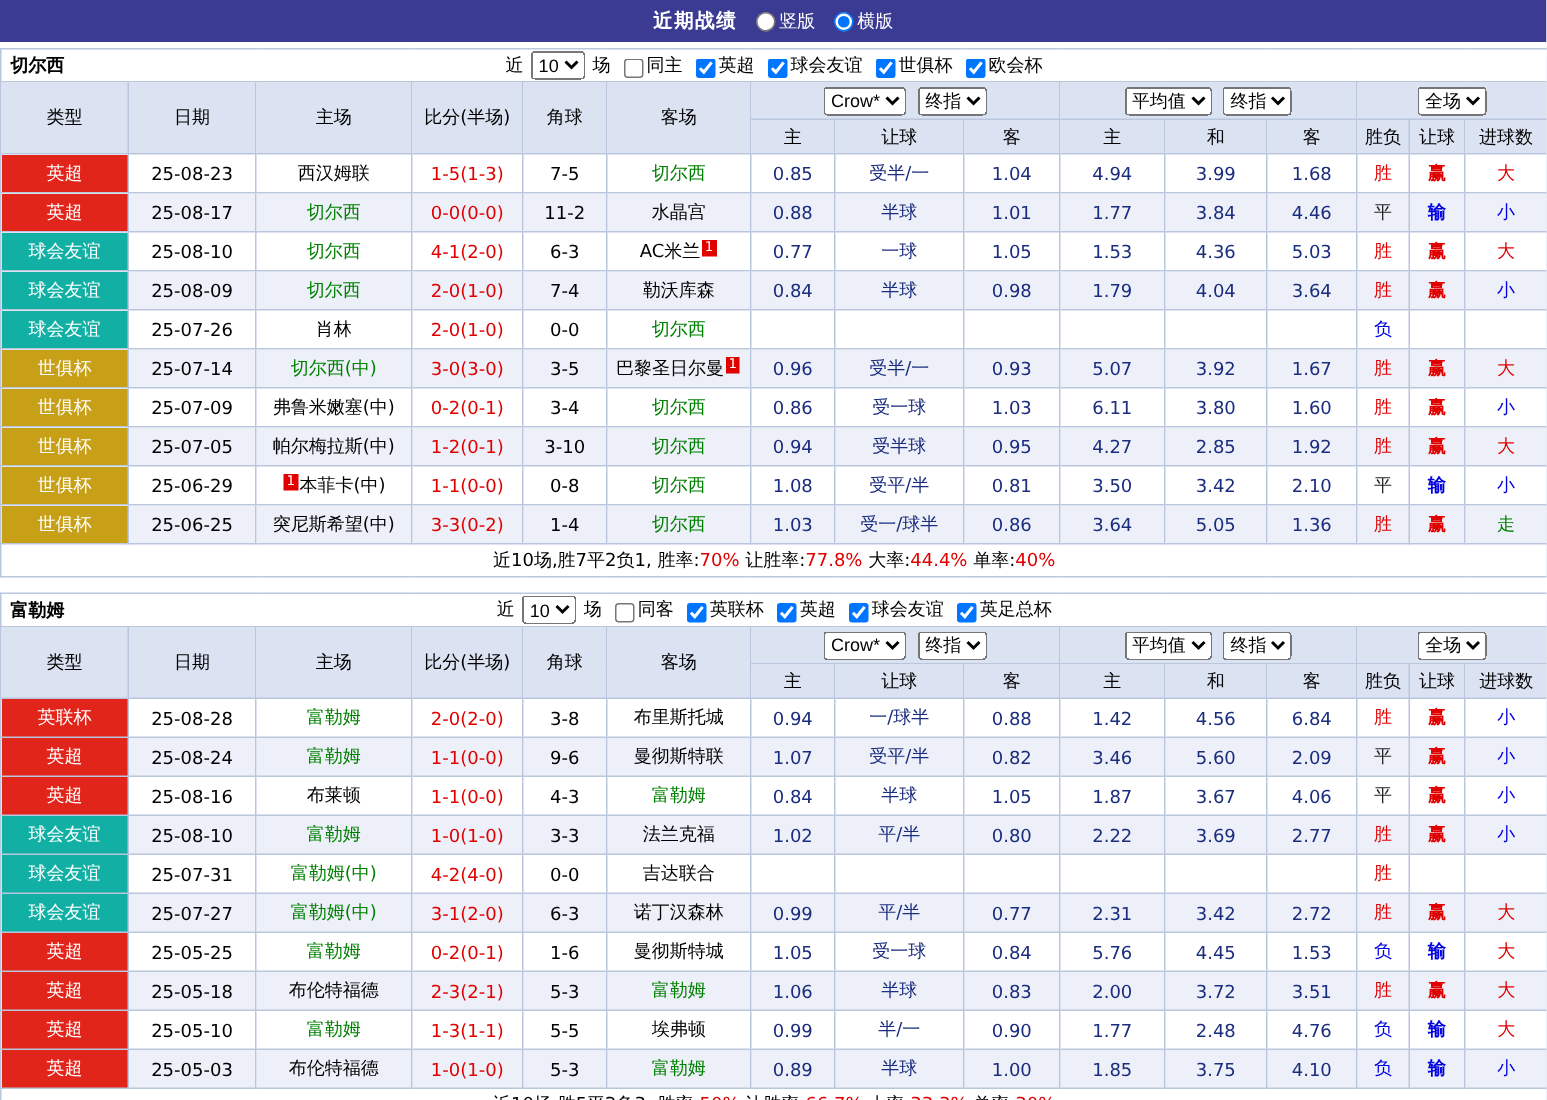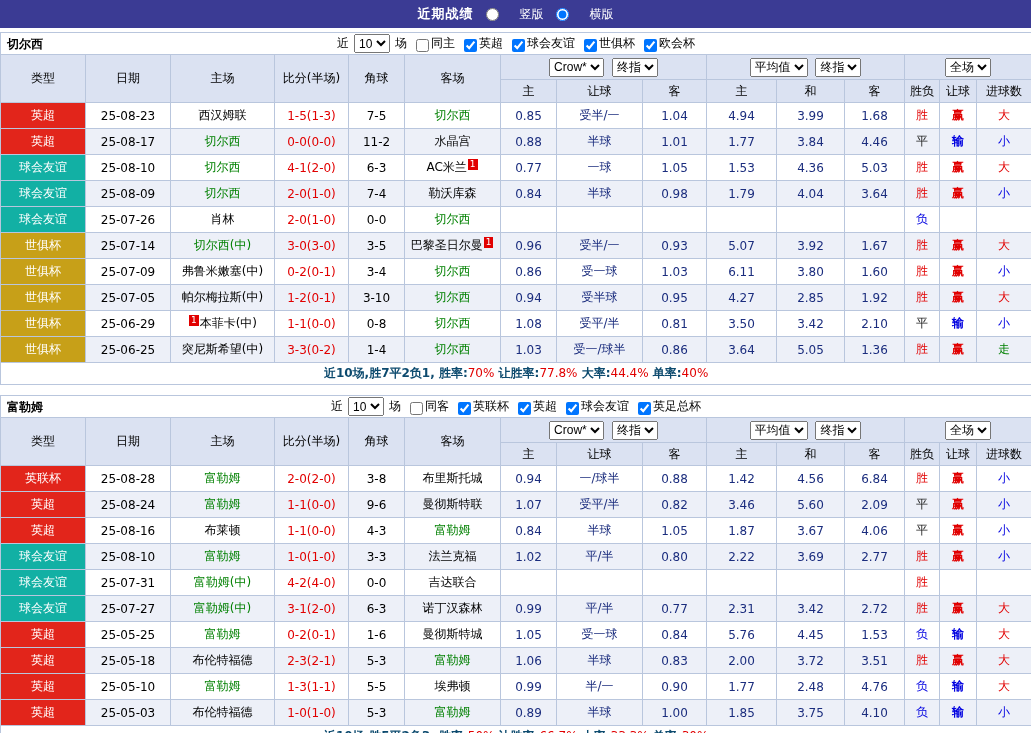--- a/index.html
+++ b/index.html
@@ -4,21 +4,21 @@
 <style>
   :root{
     --topbar-bg:#3b3b94; --header-bg:#dbe2f2; --border:#b9c6dd; --row-alt:#edf0f8;
     --lg-red:#e2251b; --lg-teal:#12b0a4; --lg-gold:#c7a018;
     --green:#008000; --red:#e10000; --blue:#0000e0; --dark:#222222; --odds:#1b2d7e;
   }
   html,body{margin:0;padding:0;}
   body{width:1031px;background:#fff;font-family:"DejaVu Sans","Liberation Sans",sans-serif;font-size:12px;color:#000;}
   .topbar{height:28px;background:var(--topbar-bg);display:flex;align-items:center;justify-content:center;gap:12px;color:#fff;}
   .topbar .title{font-weight:bold;font-size:13px;letter-spacing:1px;}
-  .radio-label{display:inline-flex;align-items:center;gap:21px;font-size:12px;color:#fff;cursor:pointer;}
+  .radio-label{display:inline-flex;align-items:center;gap:3px;font-size:12px;color:#fff;cursor:pointer;}
   .radio-label input{margin:0;}
   .section{margin:4px 0 10px 0;}
   table{width:1031px;border-collapse:collapse;table-layout:fixed;}
   td,th{border:1px solid var(--border);font-size:12px;text-align:center;white-space:nowrap;overflow:hidden;padding:0;font-weight:normal;}
   .team-row td{height:21px;position:relative;background:#fff;}
   .team-name{position:absolute;left:6px;top:50%;transform:translateY(-50%);font-weight:bold;font-size:12px;}
   .filters{display:inline-flex;align-items:center;gap:3px;height:21px;vertical-align:middle;}
   .chk{display:inline-flex;align-items:flex-end;cursor:pointer;}
   .chk input{width:13px;height:13px;margin:0 2px 0 6px;}
   .hdr th{background:var(--header-bg);height:22px;color:#000;}
@@ -31,21 +31,21 @@
   .score{color:var(--red);}
   .odds{color:var(--odds);}
   .res.red{color:var(--red);}
   .res.blue{color:var(--blue);}
   .res.green{color:var(--green);}
   .res.dark{color:var(--dark);}
   .res.hbold{font-weight:bold;}
   .redcard{display:inline-block;background:var(--red);color:#fff;font-size:9px;line-height:11px;padding:0 2px;margin:0 1px;position:relative;top:-4px;}
   tfoot td{height:21px;background:#fff;}
   .c-red{color:var(--red);}
-  .c-dark{color:#0c4a6e;font-weight:bold;}
+  .c-dark{color:#000000;}
 </style>
 </head>
 <body>
 
 <div class="topbar">
   <span class="title">近期战绩</span>
   <label class="radio-label">
     <input type="radio" name="layout" style="">
     <span>竖版</span>
   </label>

